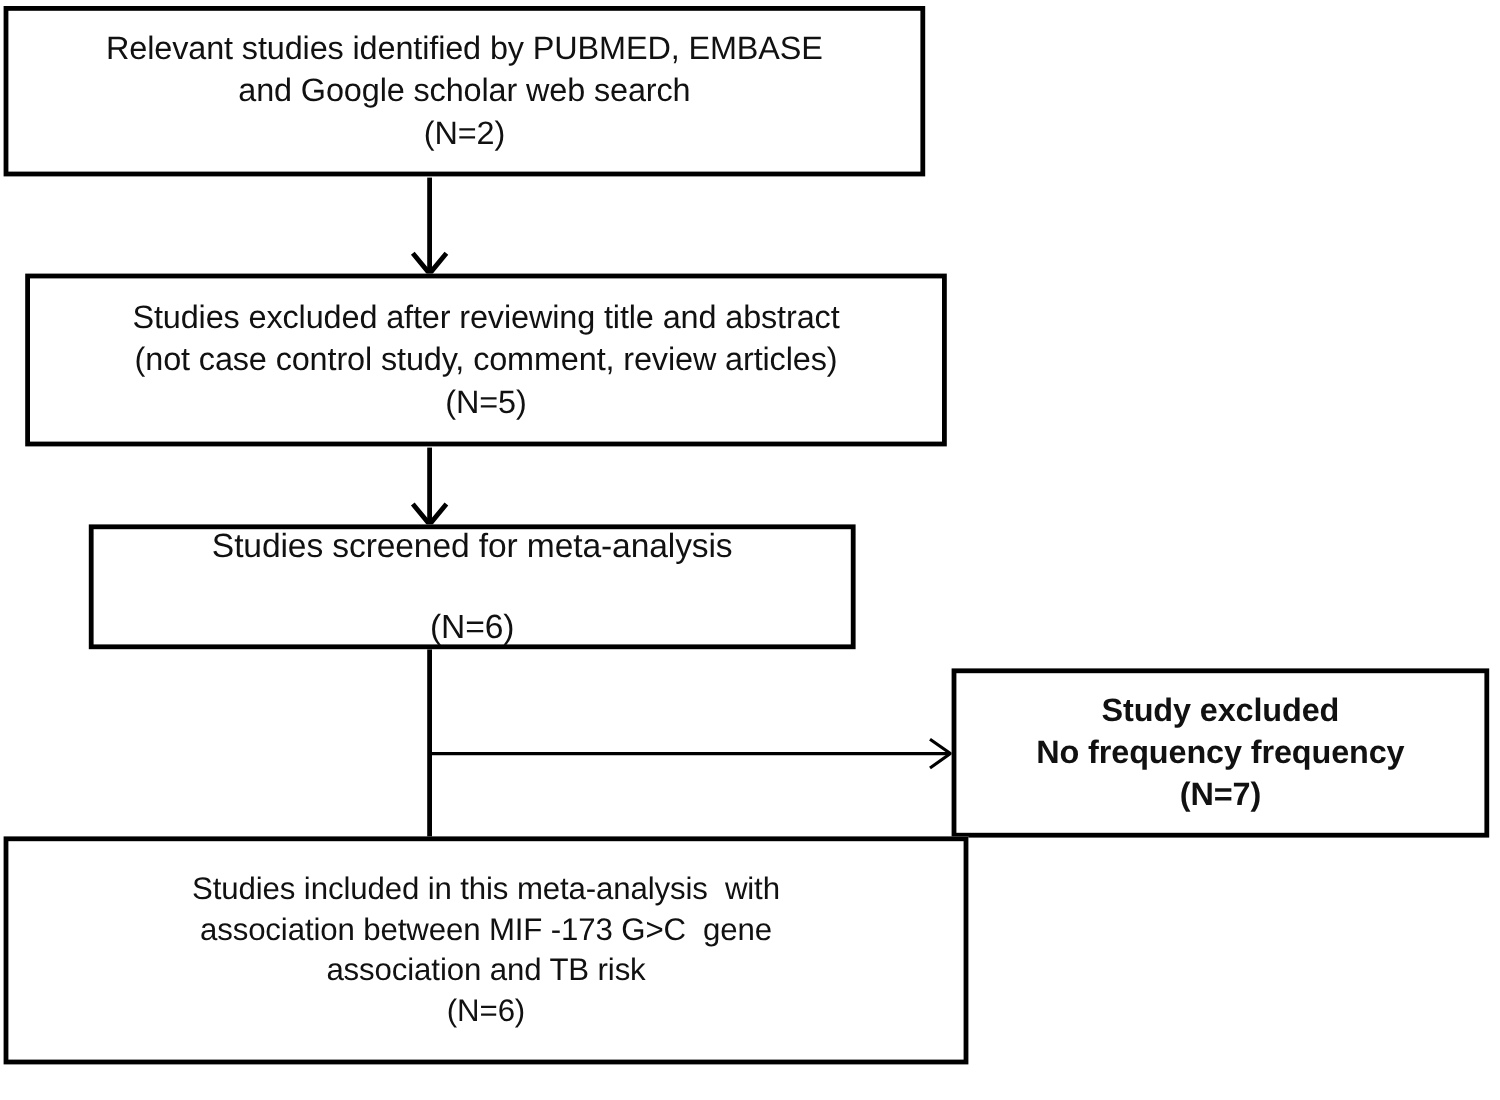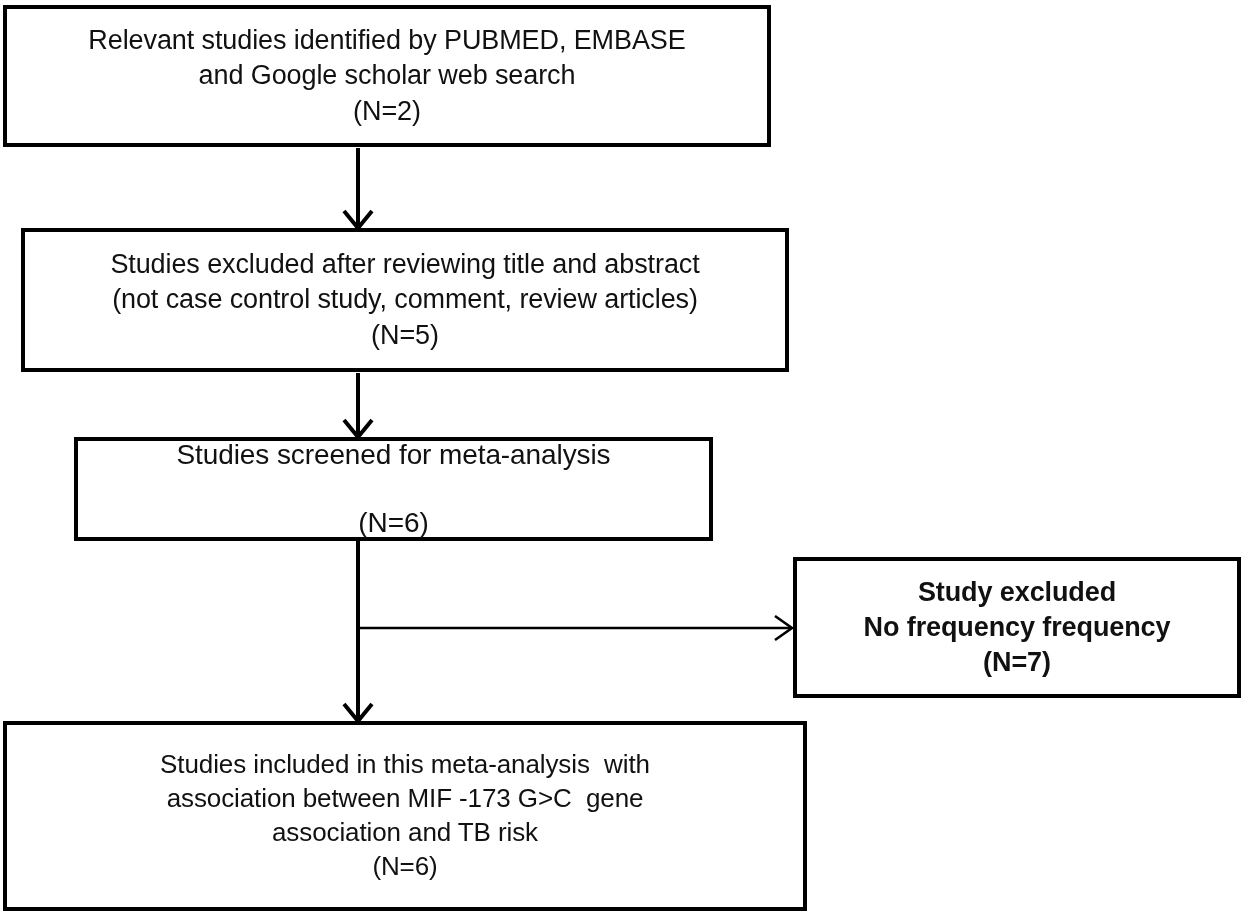--- a/index.html
+++ b/index.html
@@ -45,21 +45,21 @@
   #node-excluded-title-abstract {
     left: 21px;  top: 228px; width: 768px;  height: 144px;
   }
   #node-screened {
     left: 74px; top: 437px; width: 639px;  height: 104px; gap: 32px;
   }
   #node-excluded-genotype {
     left: 793px; top: 557px; width: 448px; height: 141px; font-weight: bold;
   }
   #node-included {
-    left: 3px;  top: 721px; width: 804px;  height: 190px;
+    left: 3px;  top: 697px; width: 804px;  height: 190px;
   }
   #node-included  { font-size: 26px; }
   #node-screened  { font-size: 28px; }
 
   
   .connector-svg {
     position: absolute;
     left: 0;
     top: 0;
     width: 1250px;

